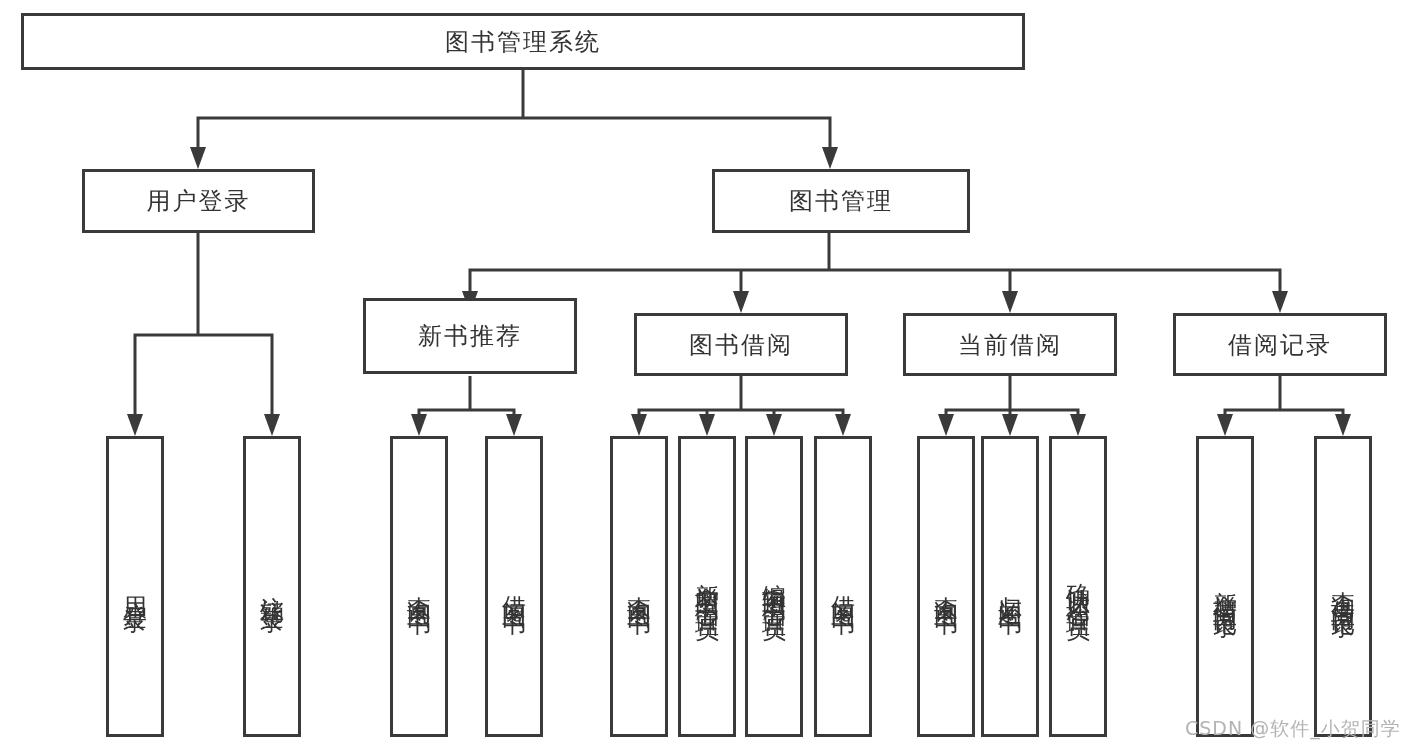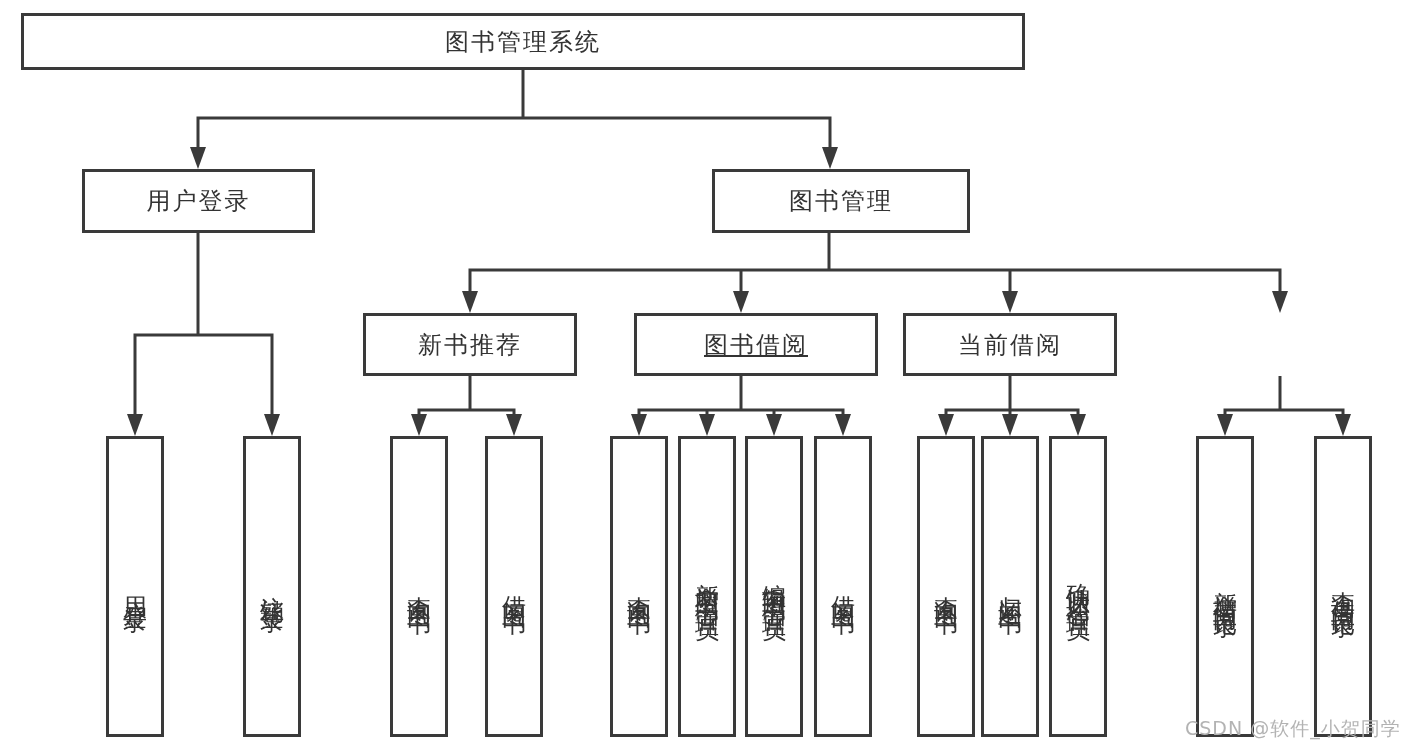--- a/index.html
+++ b/index.html
@@ -32,22 +32,22 @@
     writing-mode:vertical-rl;
     text-orientation:mixed;
     letter-spacing:5px;
     line-height:1;
   }
 
   
   #n-root   {left:21px;  top:13px;  width:1004px; height:57px;}
   #n-login  {left:82px;  top:169px; width:233px;  height:64px;}
   #n-mgmt   {left:712px; top:169px; width:258px;  height:64px;}
-  #n-newbook{left:363px; top:313px; width:214px;  height:63px;}
-  #n-borrow {left:634px; top:313px; width:244px;  height:63px;text-decoration:underline;}
+  #n-newbook{left:363px; top:298px; width:214px;  height:76px;}
+  #n-borrow {left:634px; top:313px; width:214px;  height:63px;}
   #n-current{left:903px; top:313px; width:214px;  height:63px;text-align:center;}
   #n-records{left:1173px;top:313px; width:214px;  height:63px;}
 
   
   .col{top:436px;height:301px;width:58px;}
   #c1 {left:106px;}  #c2 {left:243px;}
   #c3 {left:390px;}  #c4 {left:485px;}
   #c5 {left:610px;}  #c6 {left:678px;} #c7 {left:745px;} #c8 {left:814px;}
   #c9 {left:917px;}  #c10{left:981px;} #c11{left:1049px;}
   #c12{left:1196px;} #c13{left:1314px;}
@@ -128,20 +128,23 @@
 
   <div class="node h" id="n-newbook">
     <span class="lbl">新书推荐</span>
   </div>
   <div class="node h" id="n-borrow">
     <span class="lbl">图书借阅</span>
   </div>
   <div class="node h" id="n-current">
     <span class="lbl">当前借阅</span>
   </div>
+  <div class="node h" id="n-records">
+    <span class="lbl">借阅记录</span>
+  </div>
 
   <div class="node v col" id="c1">
     <span class="lbl">用户登录</span>
   </div>
   <div class="node v col" id="c2">
     <span class="lbl">注销登录</span>
   </div>
 
   <div class="node v col" id="c3">
     <span class="lbl">查询图书</span>

